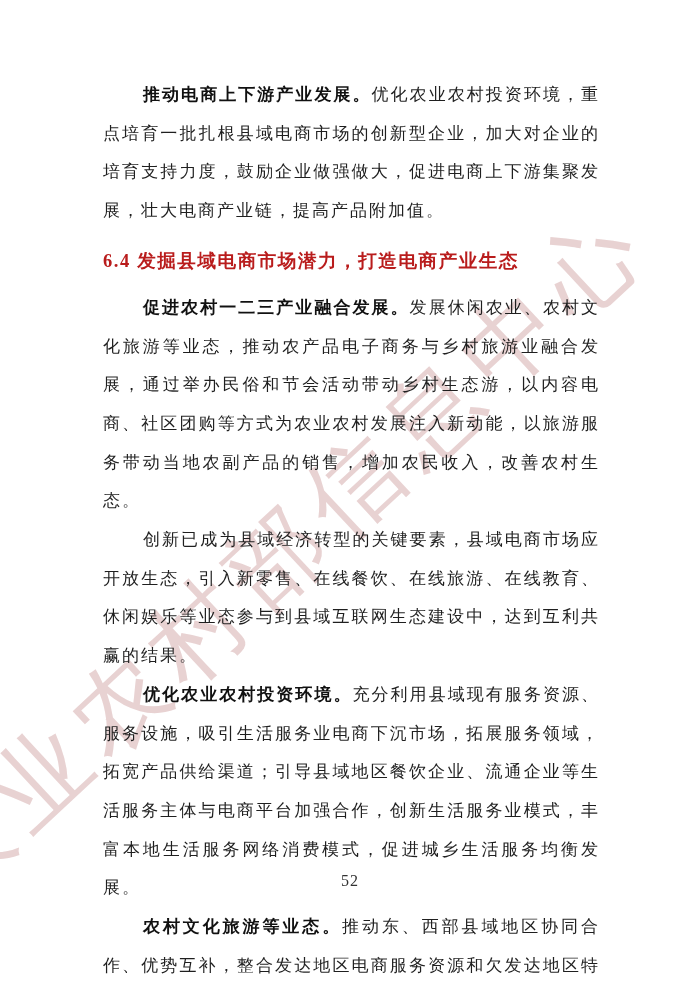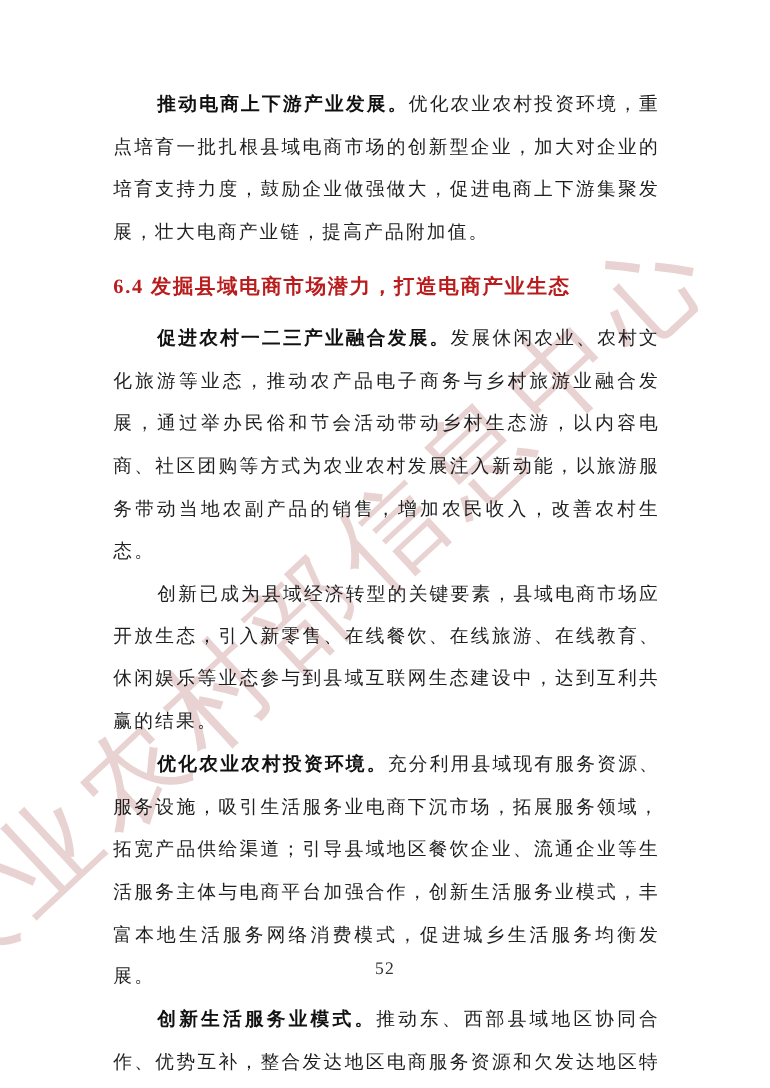--- a/index.html
+++ b/index.html
@@ -73,17 +73,17 @@
 <div class="page">
 
   <div class="watermark">农业农村部信息中心</div>
 
   <div class="content">
       <p class="para"><b class="lead">推动电商上下游产业发展。</b><span>优化农业农村投资环境，重点培育一批扎根县域电商市场的创新型企业，加大对企业的培育支持力度，鼓励企业做强做大，促进电商上下游集聚发展，壮大电商产业链，提高产品附加值。</span></p>
       <h2 class="section-heading"><span>6.4 发掘县域电商市场潜力，打造电商产业生态</span></h2>
       <p class="para"><b class="lead">促进农村一二三产业融合发展。</b><span>发展休闲农业、农村文化旅游等业态，推动农产品电子商务与乡村旅游业融合发展，通过举办民俗和节会活动带动乡村生态游，以内容电商、社区团购等方式为农业农村发展注入新动能，以旅游服务带动当地农副产品的销售，增加农民收入，改善农村生态。</span></p>
       <p class="para"><b class="lead"></b><span>创新已成为县域经济转型的关键要素，县域电商市场应开放生态，引入新零售、在线餐饮、在线旅游、在线教育、休闲娱乐等业态参与到县域互联网生态建设中，达到互利共赢的结果。</span></p>
       <p class="para"><b class="lead">优化农业农村投资环境。</b><span>充分利用县域现有服务资源、服务设施，吸引生活服务业电商下沉市场，拓展服务领域，拓宽产品供给渠道；引导县域地区餐饮企业、流通企业等生活服务主体与电商平台加强合作，创新生活服务业模式，丰富本地生活服务网络消费模式，促进城乡生活服务均衡发展。</span></p>
-      <p class="para"><b class="lead">创新生活服务业模式。</b><span>推动东、西部县域地区协同合作、优势互补，整合发达地区电商服务资源和欠发达地区特色农</span></p>
+      <p class="para"><b class="lead">农村文化旅游等业态。</b><span>推动东、西部县域地区协同合作、优势互补，整合发达地区电商服务资源和欠发达地区特色农</span></p>
     </div>
 
   <div class="page-number">52</div>
 </div>
 
 </body></html>

